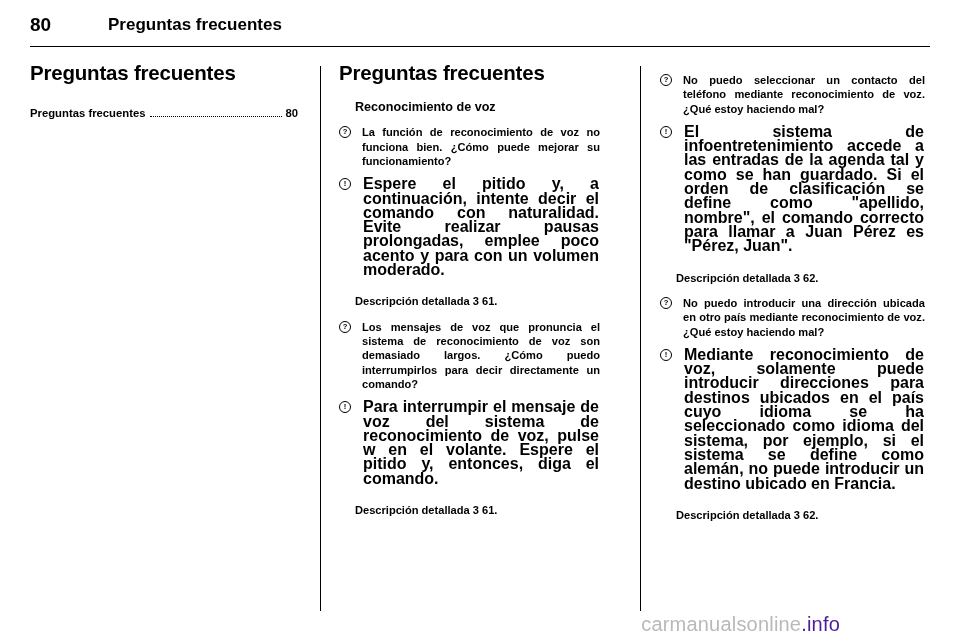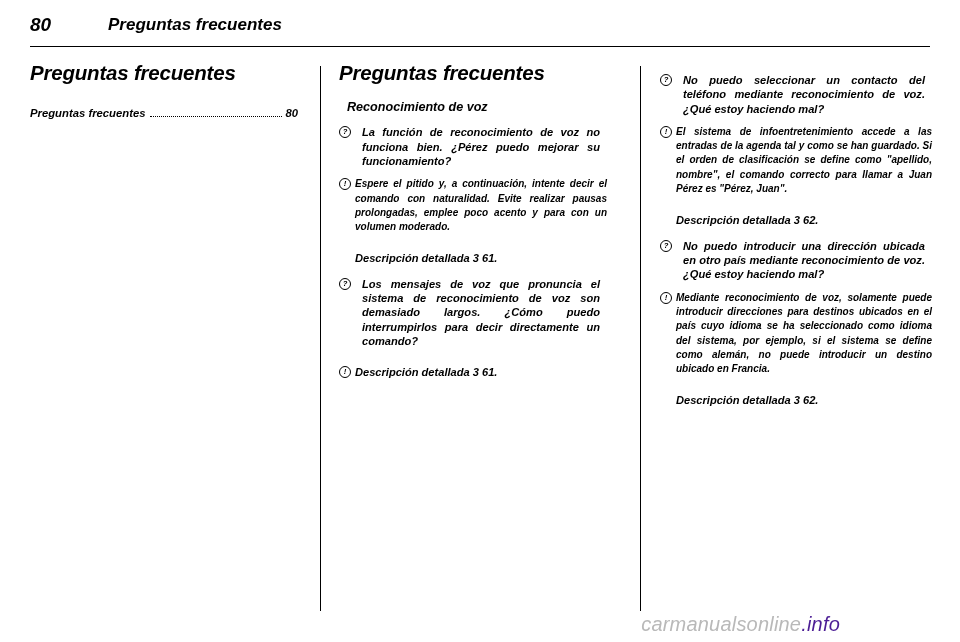--- a/index.html
+++ b/index.html
@@ -13,21 +13,20 @@
     font-family: "Liberation Sans", sans-serif;
     color: #000000;
     position: relative;
     overflow: hidden;
   }
   .page {
     position: absolute;
     left: 0; top: 0;
     width: 864px;
     height: 642px;
-    font-style: italic;
   }
   
   .header {
     position: absolute;
     left: 30px;
     top: 14px;
     width: 900px;
     height: 30px;
   }
   .header-pageno {
@@ -80,21 +79,21 @@
     font-weight: bold;
     margin: 0 0 26px 0;
     letter-spacing: -0.2px;
   }
   .col-2 h1.chapter {
     margin-bottom: 20px;
   }
   h2.section {
     font-size: 12.6px;
     font-weight: bold;
-    margin: 0 0 11px 8px;
+    margin: 0 0 11px 16px;
   }
   
   .toc-entry {
     display: flex;
     align-items: baseline;
     font-size: 11.3px;
     font-weight: bold;
     margin-bottom: 4px;
   }
   .toc-label { white-space: nowrap; }
@@ -129,24 +128,24 @@
   }
   .qa-question {
     font-weight: bold;
     font-size: 11.1px;
     line-height: 14.3px;
     text-align: justify;
     margin: 7px;
   }
   .qa-answer {
     font-weight: bold;
-    font-size: 10px;
+    font-size: 16px;
     line-height: 14.3px;
     text-align: justify;
-    margin: 0;
+    margin: 8px;
   }
   .ref-line {
     font-weight: bold;
     font-size: 11.1px;
     line-height: 14.3px;
     margin-top: 17px;
     padding-left: 16px;
   }
   .qa-item .ref-line { padding-left: 0; }
 
@@ -184,36 +183,37 @@
       <span class="toc-page">80</span>
     </div>
   </div>
 
   <div class="col col-2">
     <h1 class="chapter">Preguntas frecuentes</h1>
     <h2 class="section">Reconocimiento de voz</h2>
 
     <div class="qa-item">
       <span class="qa-marker">?</span>
-      <p class="qa-question">La función de reconocimiento de voz no funciona bien. ¿Pérez puedo mejorar su funcionamiento?</p>
+      <p class="qa-question">La función de reconocimiento de voz no funciona bien. ¿Cómo puede mejorar su funcionamiento?</p>
     </div>
 
     <div class="qa-item">
       <span class="qa-marker">!</span>
       <p class="qa-answer">Espere el pitido y, a continuación, intente decir el comando con naturalidad. Evite realizar pausas prolongadas, emplee poco acento y para con un volumen moderado.</p>
       <p class="ref-line">Descripción detallada 3 61.</p>
     </div>
 
     <div class="qa-item">
       <span class="qa-marker">?</span>
       <p class="qa-question">Los mensajes de voz que pronuncia el sistema de reconocimiento de voz son demasiado largos. ¿Cómo puedo interrumpirlos para decir directamente un comando?</p>
     </div>
 
     <div class="qa-item">
       <span class="qa-marker">!</span>
+      <p class="qa-answer">Para interrumpir el mensaje de voz del sistema de reconocimiento de voz, pulse w en el volante. Espere el pitido y, entonces, diga el comando.</p>
       <p class="ref-line">Descripción detallada 3 61.</p>
     </div>
   </div>
 
   <div class="col col-3">
     <div class="qa-item">
       <span class="qa-marker">?</span>
       <p class="qa-question">No puedo seleccionar un contacto del teléfono mediante reconocimiento de voz. ¿Qué estoy haciendo mal?</p>
     </div>
 

